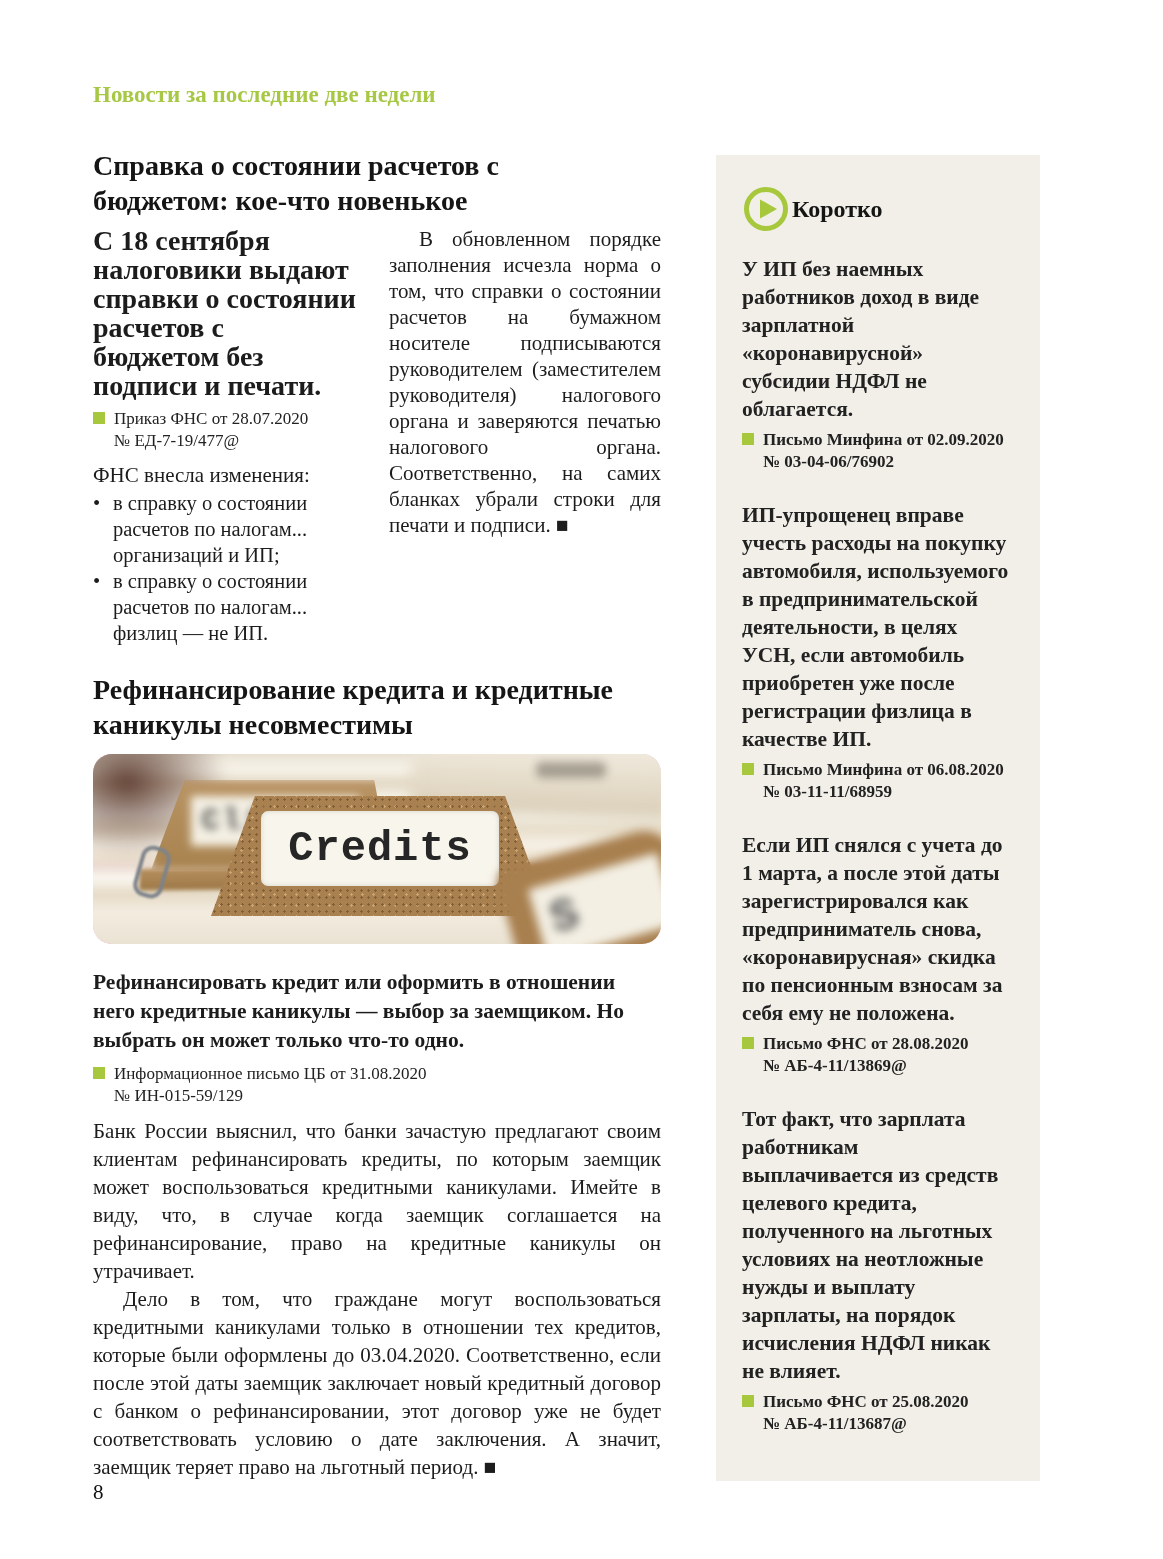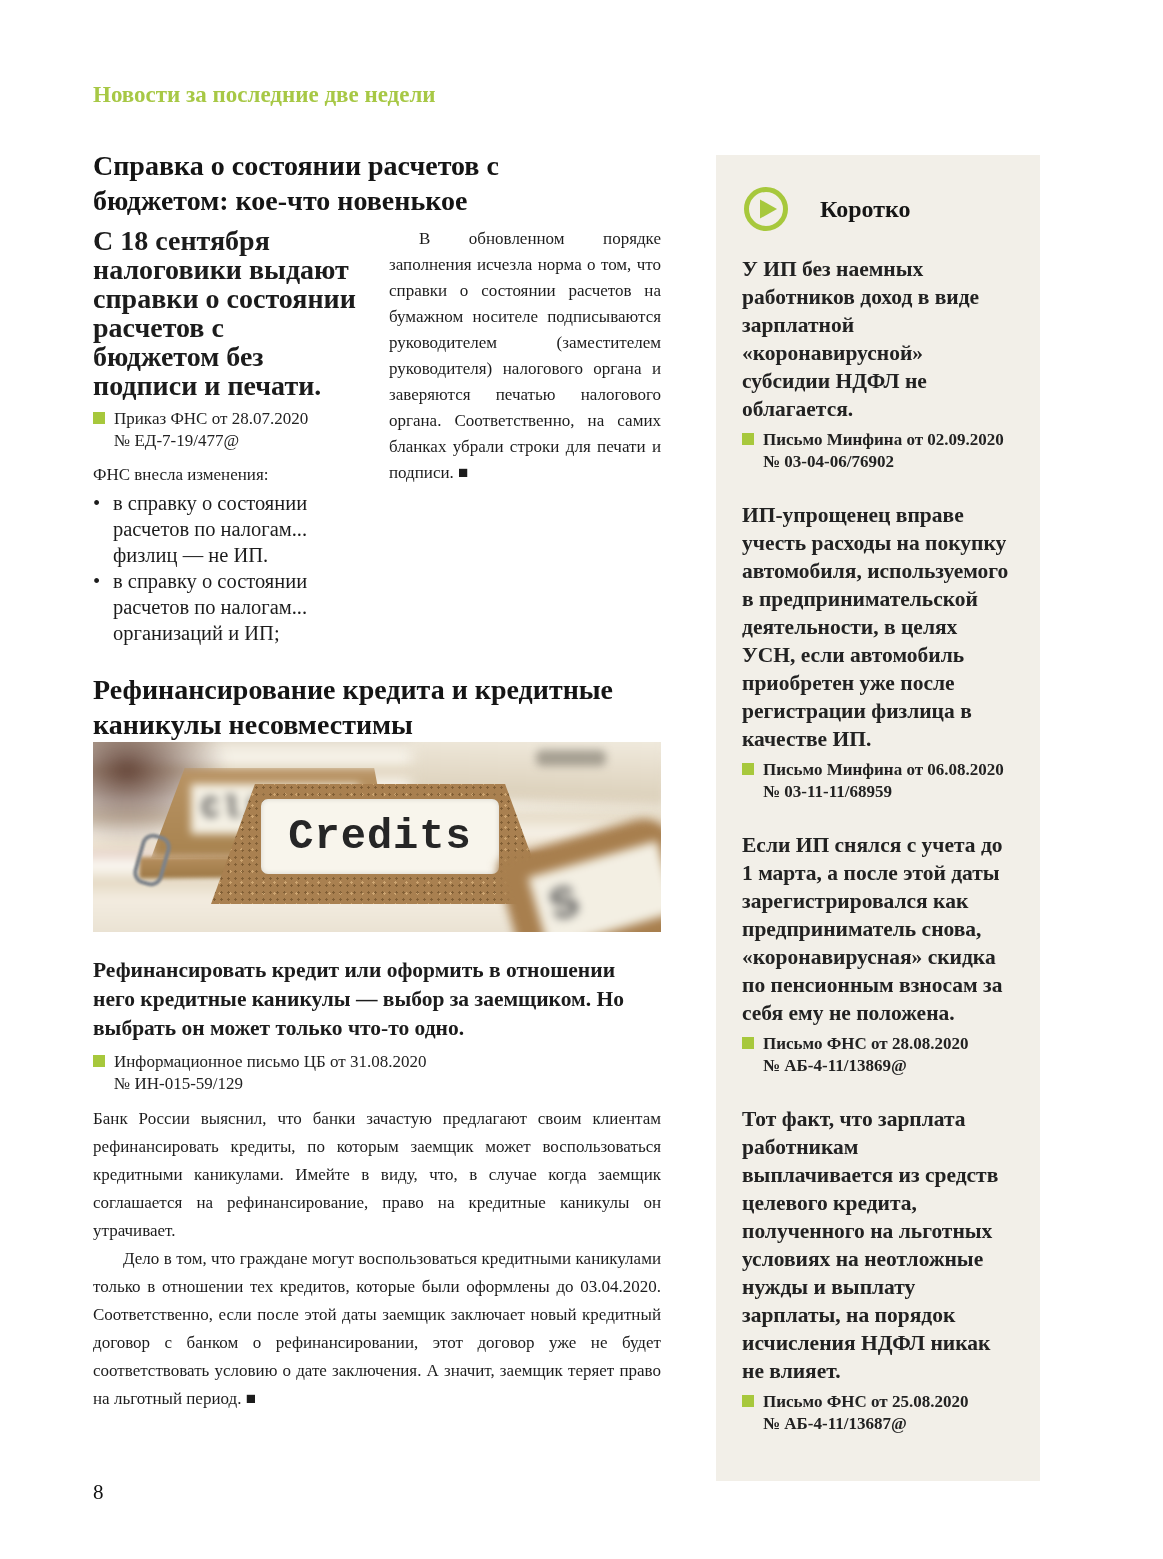--- a/index.html
+++ b/index.html
@@ -8,36 +8,36 @@
   .main{position:absolute;left:93px;top:0;width:568px;}
   .kicker{margin-top:82px;font-size:23px;font-weight:bold;color:#a7c845;line-height:26px;}
   h1,h2{font-size:28px;line-height:35px;font-weight:bold;margin:0;color:#151515;}
   h1{margin-top:40px;max-width:540px;}
   h2{margin-top:26px;}
   .cols{display:flex;gap:32px;margin-top:8px;}
   .col1{width:264px;flex:none;}
   .col2{width:272px;flex:none;}
   p{margin:0;}
   .lead{font-size:28px;line-height:29px;font-weight:bold;}
-  .body{font-size:17px;line-height:26px;}
+  .body{font-size:21px;line-height:26px;}
   .wide{line-height:28px;}
   .j{text-align:justify;}
   .indent{text-indent:30px;}
   .source{display:flex;align-items:flex-start;margin-top:8px;margin-bottom:10px;}
   .sq{flex:none;width:12px;height:12px;background:#a7c83c;margin-top:4px;margin-right:9px;}
   .src-text{font-size:17px;line-height:22px;color:#222;}
   .src-text span{display:block;}
   .blist{margin-top:2px;}
   .brow{display:flex;font-size:20.5px;line-height:26px;}
   .brow .dot{flex:none;width:20px;}
   .brow .dot::before{content:"\2022";}
   .lead2{margin-top:24px;font-size:21.5px;line-height:29px;max-width:560px;}
   .p1{margin-top:8px;}
   
-  .photo{position:relative;margin-top:0px;width:568px;height:190px;overflow:hidden;background:#f9a8d4;}
+  .photo{position:relative;margin-top:12px;width:568px;height:190px;overflow:hidden;background:#f9a8d4;border-radius:19px;}
   .ph-stripes{position:absolute;inset:-8px;filter:blur(3px);
     background:linear-gradient(180deg,#d8cdbd 0%,#efe9dd 6%,#f7f3ea 12%,#e2d7c2 18%,#f4efe4 24%,
       #fdfcf8 32%,#e7ddc9 40%,#f6f1e7 48%,#eee3d0 54%,#e9d8cf 58%,#fbf8f2 64%,
       #e5dac5 72%,#f3ece0 80%,#efe8da 88%,#e8e0d0 100%);}
   .ph-blob-dark{position:absolute;left:-34px;top:-24px;width:170px;height:130px;filter:blur(6px);
     background:radial-gradient(ellipse at 40% 40%,rgba(86,52,40,.9),rgba(86,52,40,0) 70%);}
   .ph-blob-light{position:absolute;right:-10px;top:-18px;width:260px;height:80px;filter:blur(7px);
     transform:rotate(2deg);background:linear-gradient(#f4efe4,#d9cdb6);}
   .ph-smudge{position:absolute;right:55px;top:8px;width:70px;height:16px;filter:blur(4px);
     background:#6f6a5f;border-radius:6px;opacity:.55;}
@@ -63,21 +63,21 @@
     border-radius:12px;transform:rotate(16deg);filter:blur(1.3px);}
   .ph-tab-s{position:absolute;right:-28px;bottom:-36px;width:180px;height:135px;filter:blur(5px);
     transform:rotate(-16deg);background:#a87f4e;border-radius:14px 34px 0 0;}
   .ph-tab-s .lbl{position:absolute;left:28px;top:26px;width:120px;height:74px;background:#f3efe3;
     display:flex;align-items:center;font-family:"Liberation Mono","DejaVu Sans Mono",monospace;
     font-weight:bold;font-size:46px;color:#555;padding-left:14px;}
   
   .sidebar{position:absolute;left:716px;top:155px;width:324px;background:#f2efe8;
     padding:30px 26px 18px 26px;box-sizing:border-box;}
   .sb-head{display:flex;align-items:center;margin-bottom:22px;}
-  .sb-title{font-size:24px;font-weight:bold;margin-left:30px;color:#151515;}
+  .sb-title{font-size:24px;font-weight:bold;margin-left:2px;color:#151515;}
   .sb-item{font-size:21.5px;line-height:28px;font-weight:bold;color:#222;}
   .sb-src{margin-top:6px;margin-bottom:28px;font-weight:bold;}
   .pagenum{position:absolute;left:93px;top:1480px;font-size:21px;color:#111;}
 </style>
 </head>
 <body>
 
 <div class="page">
 
   <div class="main">
@@ -93,25 +93,25 @@
           <span class="sq"></span>
           <div class="src-text">
             <span>Приказ ФНС от 28.07.2020</span>
             <span>№ ЕД-7-19/477@</span>
           </div>
         </div>
         <p class="body">ФНС внесла изменения:</p>
         <div class="blist">
           <div class="brow">
             <span class="dot"></span>
-            <span>в справку о состоянии расчетов по налогам... физлиц — не ИП.</span>
+            <span>в справку о состоянии расчетов по налогам... организаций и ИП;</span>
           </div>
           <div class="brow">
             <span class="dot"></span>
-            <span>в справку о состоянии расчетов по налогам... организаций и ИП;</span>
+            <span>в справку о состоянии расчетов по налогам... физлиц — не ИП.</span>
           </div>
         </div>
       </div>
       <div class="col2">
         <p class="body j indent">В обновленном порядке заполнения исчезла норма о том, что справки о состоянии расчетов на бумажном носителе подписываются руководителем (заместителем руководителя) налогового органа и заверяются печатью налогового органа. Соответственно, на самих бланках убрали строки для печати и подписи. ■</p>
       </div>
     </div>
 
     <h2>Рефинансирование кредита и кредитные каникулы несовместимы</h2>
 

